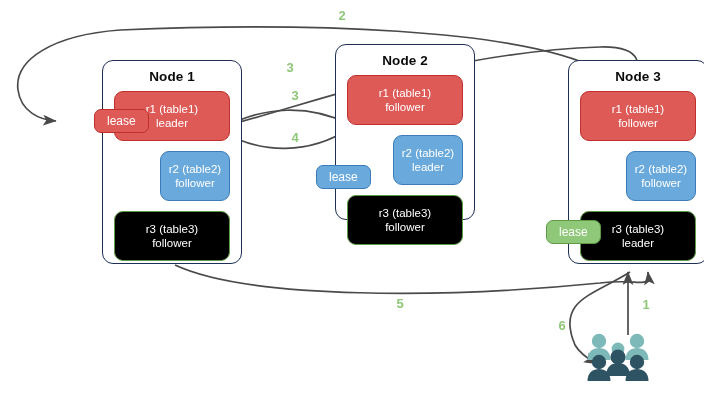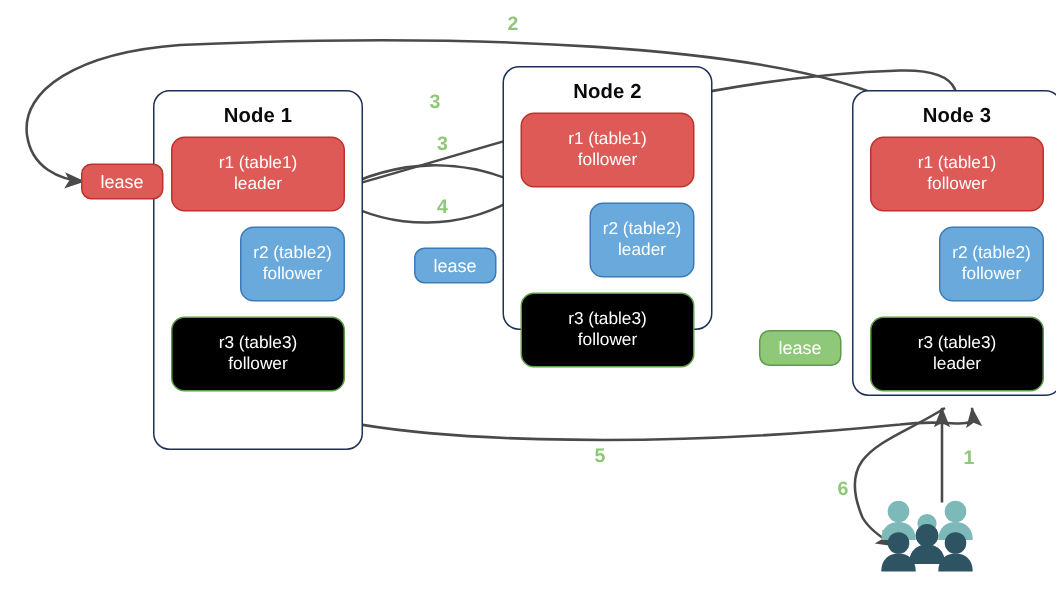--- a/index.html
+++ b/index.html
@@ -16,21 +16,21 @@
   .rep{box-sizing:border-box;height:50px;border-radius:9px;margin-bottom:10px;
        display:flex;flex-direction:column;align-items:center;justify-content:center;
        color:#ffffff;font-size:11.5px;line-height:14px;text-align:center;}
   .rep .l2{display:block;}
   .rep-red{background:#dd5a57;border:1.6px solid #c0302c;}
   .rep-blue{background:#6aa9dc;border:1.6px solid #3a7bb8;margin-left:46px;}
   .rep-green{background:#000000;border:1.6px solid #5e9b48;}
 
   .lease{position:absolute;box-sizing:border-box;height:24px;border-radius:7px;
          display:flex;align-items:center;justify-content:center;
-         color:#ffffff;font-size:12px;padding:0 12px;}
+         color:#ffffff;font-size:12px;padding:0 12px;margin-left:40px;}
   .lease-red{background:#dd5a57;border:1.6px solid #c0302c;}
   .lease-blue{background:#6aa9dc;border:1.6px solid #3a7bb8;}
   .lease-green{background:#8fc878;border:1.6px solid #5e9b48;}
 
   .step{position:absolute;color:#8fc878;font-size:13px;font-weight:bold;
         text-align:center;width:20px;}
   .users{position:absolute;left:585px;top:330px;width:66px;height:52px;}
 </style>
 </head>
 <body>
@@ -54,21 +54,21 @@
       <path d="M349,129 C308,155 262,153 227,134"></path>
 
       <path d="M175,265 C250,300 450,298 600,283 C640,278 650,290 648,272"></path>
 
       <path d="M628,335 L628,272"></path>
 
       <path d="M630,272 C592,296 556,300 575,345 C580,354 590,360 597,364"></path>
     </g>
   </svg>
 
-  <div class="node" style="left:102px;top:60px;width:140px;height:240px;text-decoration:underline;">
+  <div class="node" style="left:102px;top:60px;width:140px;height:204px;text-decoration:underline;">
     <div class="node-title">Node 1</div>
     <div class="replicas">
       <div class="rep rep-red">
         <span class="l1">r1 (table1)</span>
         <span class="l2">leader</span>
       </div>
       <div class="rep rep-blue">
         <span class="l1">r2 (table2)</span>
         <span class="l2">follower</span>
       </div>

